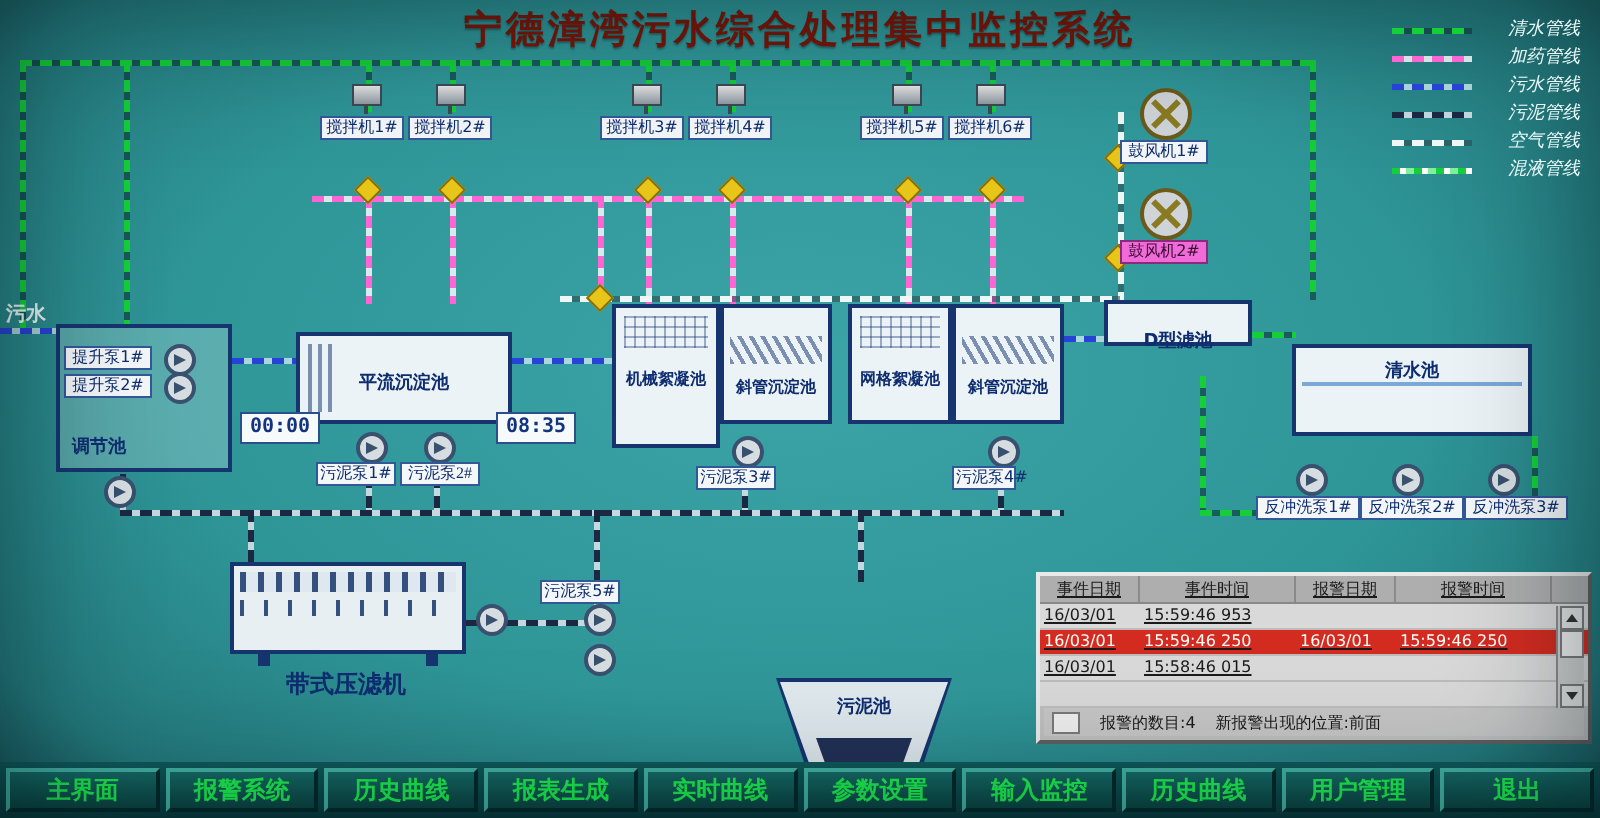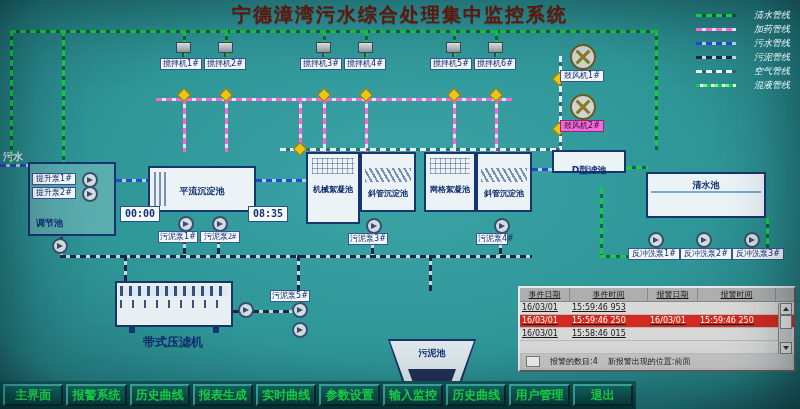--- a/index.html
+++ b/index.html
@@ -92,21 +92,21 @@
   .alarm-footer{position:absolute;left:2px;right:2px;bottom:2px;height:14px;background:#c6c6c6;
     display:flex;align-items:center;gap:10px;padding-left:4px;}
   .sb-corner{width:12px;height:9px;background:#efefef;border:1px solid #7a7a7a;}
   .vscroll{position:absolute;right:2px;top:15px;width:13px;height:51px;background:#cdcdcd;border-left:1px solid #8a8a8a;}
   .sb-btn{position:absolute;left:1px;width:10px;height:10px;background:#e3e3e3;border:1px solid #7a7a7a;}
   .sb-up{top:0;} .sb-down{bottom:0;}
   .sb-up::after{content:"";position:absolute;left:2px;top:3px;border-left:3px solid transparent;border-right:3px solid transparent;border-bottom:4px solid #333;}
   .sb-down::after{content:"";position:absolute;left:2px;top:3px;border-left:3px solid transparent;border-right:3px solid transparent;border-top:4px solid #333;}
   .sb-thumb{position:absolute;left:1px;top:12px;width:10px;height:12px;background:#ececec;border:1px solid #7a7a7a;}
   
-  .menubar{position:absolute;left:0;bottom:0;width:636px;height:28px;
+  .menubar{position:absolute;left:0;bottom:0;width:800px;height:28px;
     background:linear-gradient(180deg,#0f5a5c,#093a3c);display:flex;align-items:center;gap:3px;
     padding:0 3px;box-sizing:border-box;}
   .menu-btn{flex:1;height:22px;background:linear-gradient(180deg,#156a66,#0b4542);
     border-top:2px solid #43b3a4;border-left:2px solid #43b3a4;
     border-right:2px solid #02292a;border-bottom:2px solid #02292a;
     color:#1df04e;font-weight:bold;font-size:12px;line-height:16px;text-align:center;
     font-family:"DejaVu Sans",sans-serif;padding:0;cursor:pointer;white-space:nowrap;overflow:hidden;}
 </style>
 </head>
 <body>

